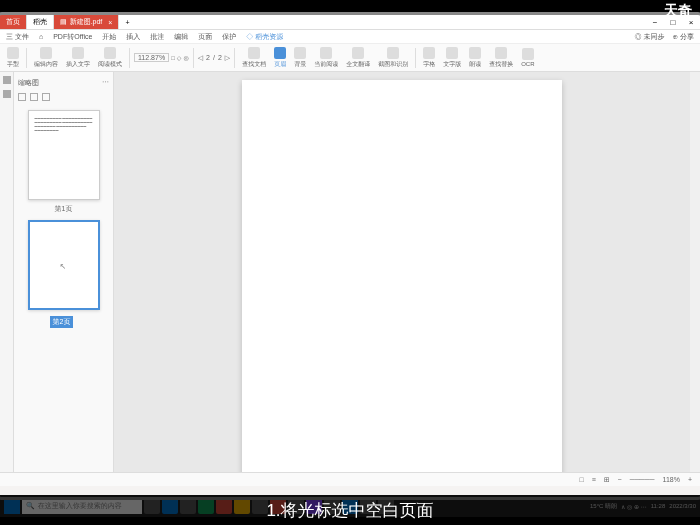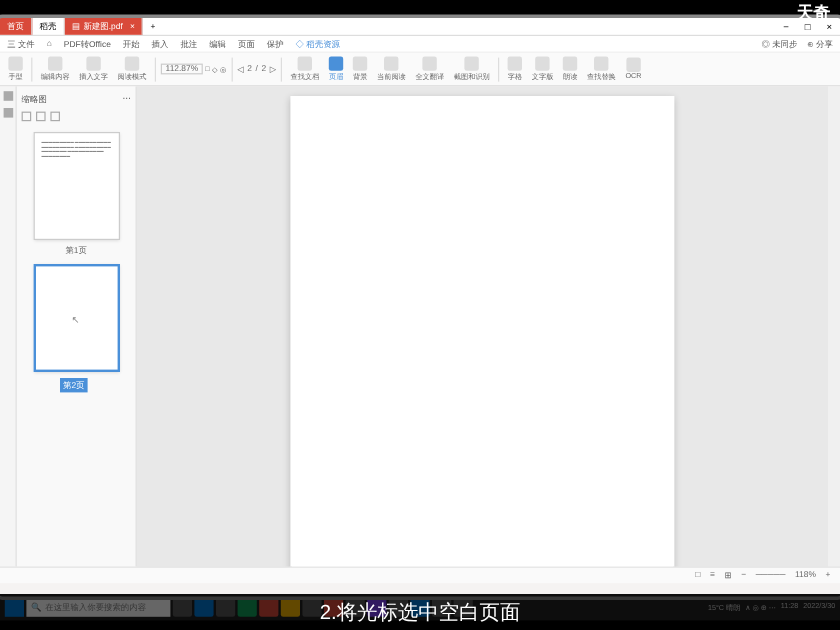--- a/index.html
+++ b/index.html
@@ -261,13 +261,13 @@
   <div class="task-ico c5"></div>
   <div class="task-ico c5"></div>
   <div class="tray">
     <span>15°C 晴朗</span>
     <span>∧ ◎ ⊕ ⋯</span>
     <span>11:28</span>
     <span>2022/3/30</span>
   </div>
 </div>
 
-<div class="caption">2.将光标选中空白页面</div>
+<div class="caption">1.将光标选中空白页面</div>
 
 </body></html>

